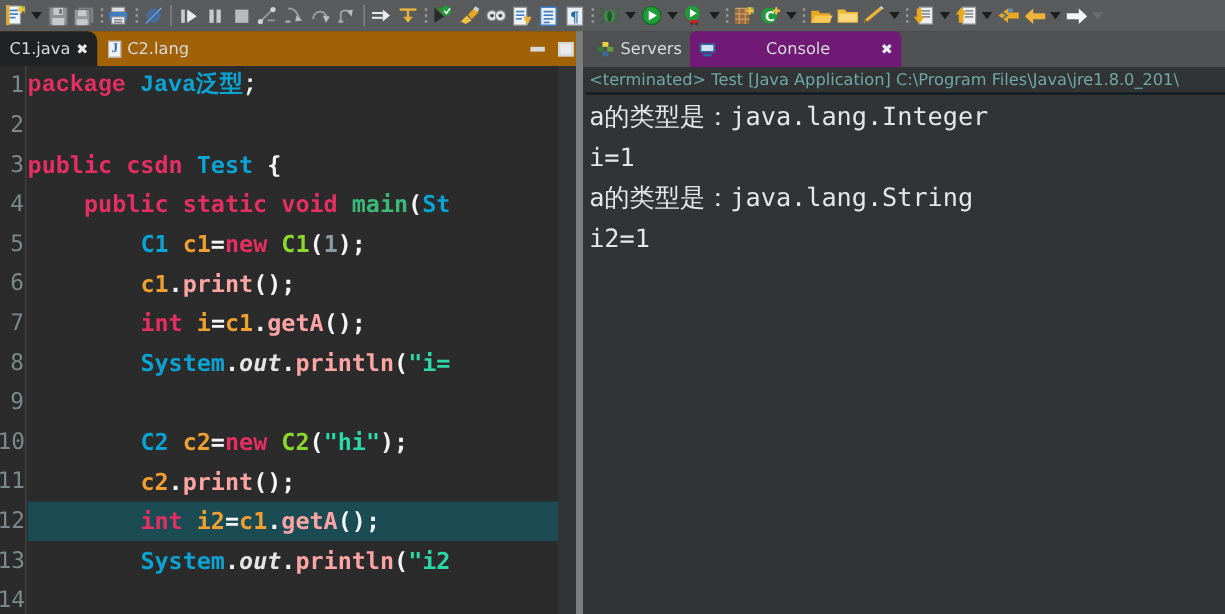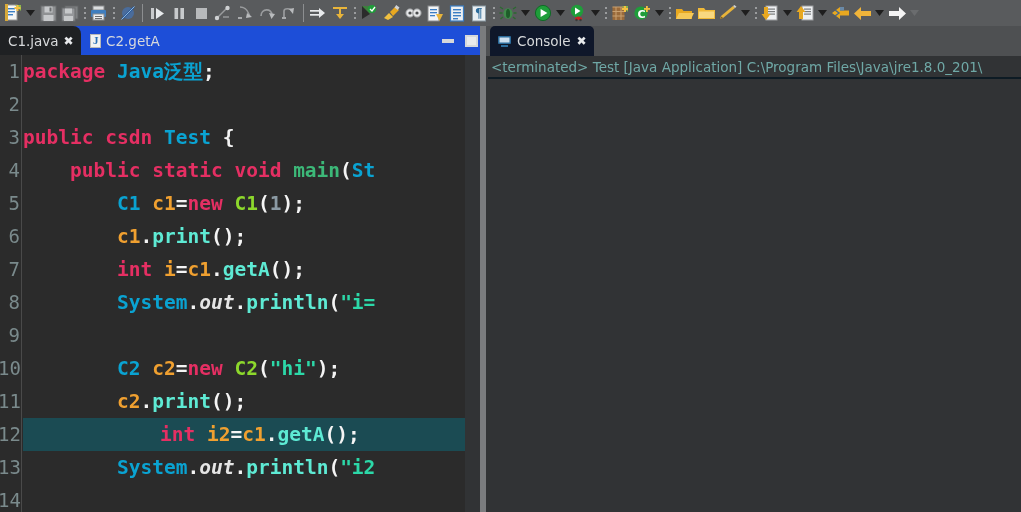--- a/index.html
+++ b/index.html
@@ -39,21 +39,21 @@
     box-shadow: 0 5px 0 #9a9c9e, 0 10px 0 #9a9c9e;
   }
 
   
   #editor-pane {
     position: absolute; left: 0; top: 26px; width: 486px; height: 486px;
     background: #3b3d3f;
   }
   #editor-tabbar {
     position: absolute; left: 0; top: 0; width: 486px; height: 29px;
-    background: #1d4ed8;
+    background: #a16207;
   }
   .etab {
     position: absolute; top: 0; height: 29px;
     display: flex; align-items: center;
     padding: 0 7px 0 8px;
     font-size: 13.5px; color: #d8dadc;
     white-space: nowrap;
   }
   .etab.active { background: #313335; border-radius: 0 8px 0 0; margin-top: 32px; }
   .etab.dirty  { background: #1f2123; border-radius: 0 8px 0 0; }
@@ -100,35 +100,35 @@
   }
   #code-lines {
     position: absolute; left: 23px; top: 0; width: 440px; height: 457px;
   }
   .cline {
     position: absolute; left: 0; width: 442px; height: 33px;
     line-height: 33px; white-space: pre;
     font-family: "DejaVu Sans Mono", monospace;
     font-size: 19.5px; font-weight: bold;
   }
-  .cline.hl { background: #1b4b53; padding-left: 43px; }
+  .cline.hl { background: #1b4b53; }
   #code-rightstrip {
     position: absolute; left: 465px; top: 0; width: 21px; height: 457px;
     background: #313335;
   }
   #pane-divider {
     position: absolute; left: 480px; top: 26px; width: 6px; height: 486px;
     background: #7a7c7e;
   }
 
   
   .kw   { color: #e52f63; }
   .type { color: #0aa3d2; }
   .cls  { color: #8dd82c; }
-  .fn   { color: #5eead4; }
+  .fn   { color: #fca5a5; }
   .var  { color: #f0a030; }
   .plain{ color: #f4f4f4; }
   .str  { color: #2cd8a8; }
   .num  { color: #8b9aa4; }
   .ital { color: #e5e5e5; font-style: italic; }
   .grn  { color: #3cb878; }
 
   
   #console-pane {
     position: absolute; left: 486px; top: 26px; width: 535px; height: 486px;
@@ -137,21 +137,21 @@
   #console-tabbar {
     position: absolute; left: 0; top: 0; width: 535px; height: 30px;
     background: #4e5052; display: flex; align-items: center;
     padding-left: 4px;
   }
   .ctab {
     height: 30px; display: flex; align-items: center;
     padding: 0 7px; font-size: 13.5px; color: #d8dadc;
     white-space: nowrap; flex: 0 0 auto;
   }
-  .ctab.active { background: #0f172a; border-radius: 5px 5px 0 0; }
+  .ctab.active { background: #701a75; border-radius: 5px 5px 0 0; gap: 36px; }
   .ctab .ico { margin-right: 5px; display: flex; align-items: center; flex: 0 0 auto; }
   .ctab .cclose { margin-left: 6px; font-size: 12px; font-weight: bold; color: #e8eaec; }
 
   #console-body {
     position: absolute; left: 0; top: 30px; width: 638px; height: 456px;
     background: #313335;
   }
   #console-header {
     position: absolute; left: 0; top: 0; width: 535px; height: 23px;
     line-height: 23px; padding-left: 5px;
@@ -515,21 +515,21 @@
 
     <div id="editor-tabbar">
 
       <div class="etab dirty" style="left:0px;">
         <span class="tname">C1.java</span>
         <span class="tclose">✖</span>
       </div>
 
       <div class="etab" style="left:82px;">
         <span class="jicon"></span>
-        <span class="tname">C2.getA</span>
+        <span class="tname">C2.lang</span>
       </div>
 
       <div class="etab active" style="left:176px;">
         <span class="jicon"></span>
         <span class="tname">Test.java</span>
         <span class="tclose">✖</span>
       </div>
 
       <div id="win-btns">
         <span class="wb-min"></span>
@@ -550,21 +550,21 @@
         <span class="lnum" style="top:231px;">8</span>
         <span class="lnum" style="top:264px;">9</span>
         <span class="lnum" style="top:297px;">10</span>
         <span class="lnum" style="top:330px;">11</span>
         <span class="lnum" style="top:363px;">12</span>
         <span class="lnum" style="top:396px;">13</span>
         <span class="lnum" style="top:429px;">14</span>
       </div>
 
       <div id="code-lines">
-          <div class="cline" style="top: 0px;"><span class="kw">package</span><span class="plain"> </span><span class="type">Java泛型</span><span class="plain">;</span></div>
+          <div class="cline" style="top: 0px; font-family: Liberation Mono, monospace;"><span class="kw">package</span><span class="plain"> </span><span class="type">Java泛型</span><span class="plain">;</span></div>
           <div class="cline" style="top: 33px;"></div>
           <div class="cline" style="top: 66px;"><span class="kw">public</span><span class="plain"> </span><span class="kw">csdn</span><span class="plain"> </span><span class="type">Test</span><span class="plain"> </span><span class="plain">{</span></div>
           <div class="cline" style="top: 99px;"><span class="plain"> </span><span class="plain"> </span><span class="plain"> </span><span class="plain"> </span><span class="kw">public</span><span class="plain"> </span><span class="kw">static</span><span class="plain"> </span><span class="kw">void</span><span class="plain"> </span><span class="grn">main</span><span class="plain">(</span><span class="type">St</span></div>
           <div class="cline" style="top: 132px;"><span class="plain"> </span><span class="plain"> </span><span class="plain"> </span><span class="plain"> </span><span class="plain"> </span><span class="plain"> </span><span class="plain"> </span><span class="plain"> </span><span class="type">C1</span><span class="plain"> </span><span class="var">c1</span><span class="plain">=</span><span class="kw">new</span><span class="plain"> </span><span class="cls">C1</span><span class="plain">(</span><span class="num">1</span><span class="plain">)</span><span class="plain">;</span></div>
           <div class="cline" style="top: 165px;"><span class="plain"> </span><span class="plain"> </span><span class="plain"> </span><span class="plain"> </span><span class="plain"> </span><span class="plain"> </span><span class="plain"> </span><span class="plain"> </span><span class="var">c1</span><span class="plain">.</span><span class="fn">print</span><span class="plain">(</span><span class="plain">)</span><span class="plain">;</span></div>
           <div class="cline" style="top: 198px;"><span class="plain"> </span><span class="plain"> </span><span class="plain"> </span><span class="plain"> </span><span class="plain"> </span><span class="plain"> </span><span class="plain"> </span><span class="plain"> </span><span class="kw">int</span><span class="plain"> </span><span class="var">i</span><span class="plain">=</span><span class="var">c1</span><span class="plain">.</span><span class="fn">getA</span><span class="plain">(</span><span class="plain">)</span><span class="plain">;</span></div>
           <div class="cline" style="top: 231px;"><span class="plain"> </span><span class="plain"> </span><span class="plain"> </span><span class="plain"> </span><span class="plain"> </span><span class="plain"> </span><span class="plain"> </span><span class="plain"> </span><span class="type">System</span><span class="plain">.</span><span class="ital">out</span><span class="plain">.</span><span class="fn">println</span><span class="plain">(</span><span class="str">"i=</span></div>
           <div class="cline" style="top: 264px;"></div>
           <div class="cline" style="top: 297px;"><span class="plain"> </span><span class="plain"> </span><span class="plain"> </span><span class="plain"> </span><span class="plain"> </span><span class="plain"> </span><span class="plain"> </span><span class="plain"> </span><span class="type">C2</span><span class="plain"> </span><span class="var">c2</span><span class="plain">=</span><span class="kw">new</span><span class="plain"> </span><span class="cls">C2</span><span class="plain">(</span><span class="str">"hi"</span><span class="plain">)</span><span class="plain">;</span></div>
           <div class="cline" style="top: 330px;"><span class="plain"> </span><span class="plain"> </span><span class="plain"> </span><span class="plain"> </span><span class="plain"> </span><span class="plain"> </span><span class="plain"> </span><span class="plain"> </span><span class="var">c2</span><span class="plain">.</span><span class="fn">print</span><span class="plain">(</span><span class="plain">)</span><span class="plain">;</span></div>
@@ -576,35 +576,50 @@
       <div id="code-rightstrip"></div>
     </div>
   </div>
 
   <div id="pane-divider"></div>
 
   <div id="console-pane">
 
     <div id="console-tabbar">
 
+      <div class="ctab">
+        <span class="ico">
+          <svg width="15" height="14" viewBox="0 0 15 14">
+            <rect x="1" y="5" width="5" height="4" fill="#3a7a3a"></rect>
+            <rect x="9" y="5" width="5" height="4" fill="#6a9a3a"></rect>
+            <rect x="5" y="1" width="5" height="4" fill="#e8d040"></rect>
+            <rect x="5" y="9" width="5" height="4" fill="#3a6a9a"></rect>
+          </svg>
+        </span>
+        <span>Servers</span>
+      </div>
 
       <div class="ctab active">
         <span class="ico">
           <svg width="15" height="13" viewBox="0 0 15 13">
             <rect x="1" y="1" width="13" height="8" rx="1" fill="#2b6b9b"></rect>
             <rect x="2.5" y="2.5" width="10" height="5" fill="#cfe0f0"></rect>
             <rect x="4" y="10" width="7" height="2" fill="#2b6b9b"></rect>
           </svg>
         </span>
         <span>Console</span>
         <span class="cclose">✖</span>
       </div>
 
 
 
     </div>
 
     <div id="console-body">
       <div id="console-header">&lt;terminated&gt; Test [Java Application] C:\Program Files\Java\jre1.8.0_201\</div>
+      <div id="console-out">a的类型是：java.lang.Integer
+i=1
+a的类型是：java.lang.String
+i2=1</div>
       <div id="console-scroll-v"></div>
     </div>
   </div>
 </div>
 
 </body></html>

